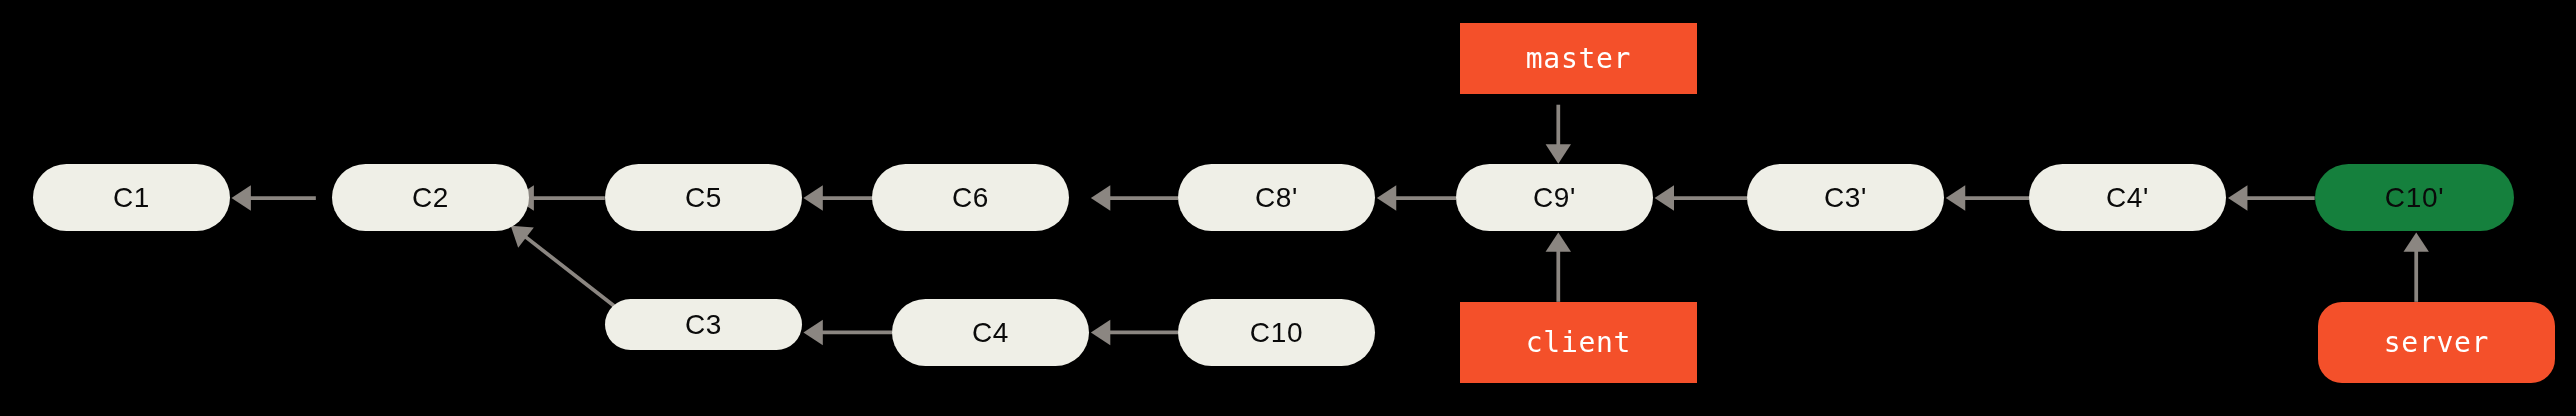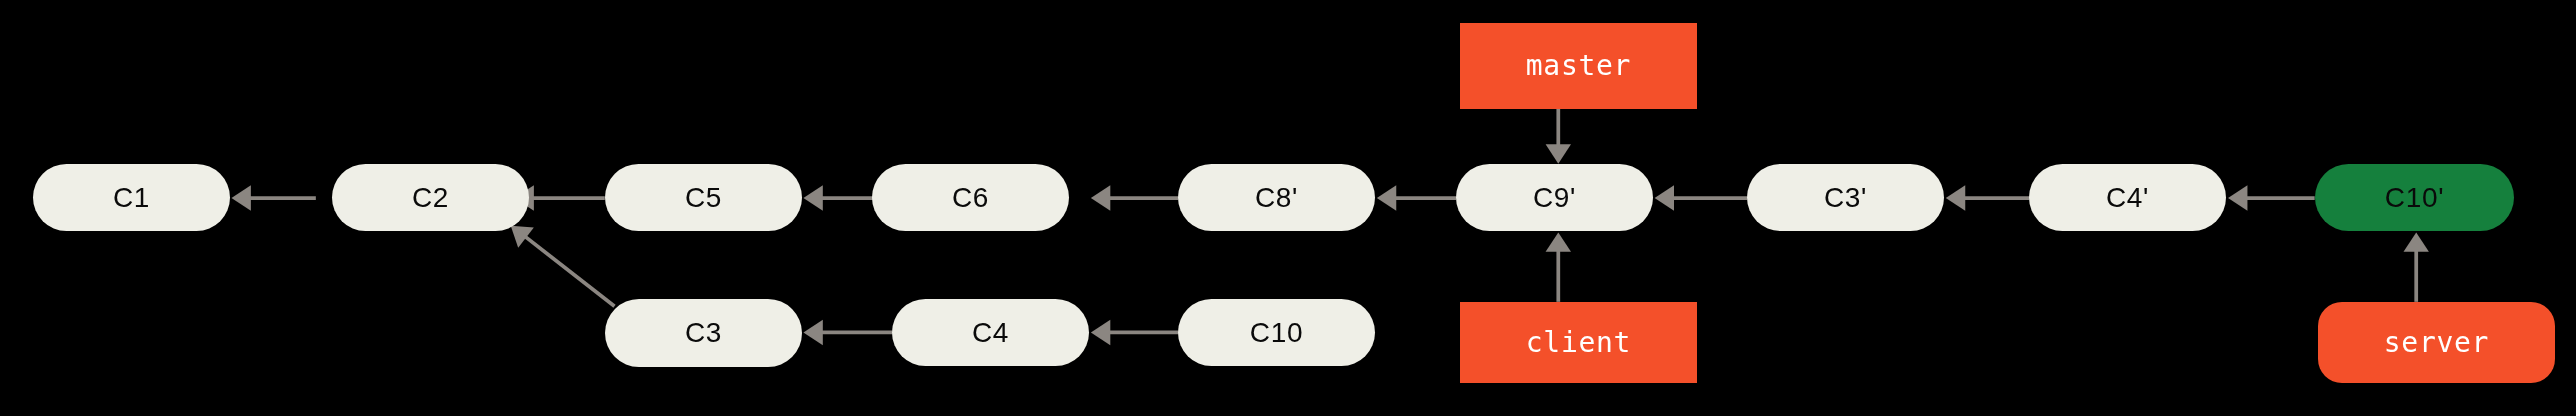--- a/index.html
+++ b/index.html
@@ -122,20 +122,20 @@
     </svg>
 <div class="commit-node" style="left: 33px; top: 164px; width: 197px; height: 67px; background: rgb(239, 239, 231); color: rgb(10, 10, 10); border-radius: 34px;"><span>C1</span></div>
     <div class="commit-node" style="left: 332px; top: 164px; width: 197px; height: 67px; background: rgb(239, 239, 231); color: rgb(10, 10, 10); border-radius: 34px;"><span>C2</span></div>
     <div class="commit-node" style="left: 605px; top: 164px; width: 197px; height: 67px; background: rgb(239, 239, 231); color: rgb(10, 10, 10); border-radius: 34px;"><span>C5</span></div>
     <div class="commit-node" style="left: 872px; top: 164px; width: 197px; height: 67px; background: rgb(239, 239, 231); color: rgb(10, 10, 10); border-radius: 34px;"><span>C6</span></div>
     <div class="commit-node" style="left: 1178px; top: 164px; width: 197px; height: 67px; background: rgb(239, 239, 231); color: rgb(10, 10, 10); border-radius: 34px;"><span>C8'</span></div>
     <div class="commit-node" style="left: 1456px; top: 164px; width: 197px; height: 67px; background: rgb(239, 239, 231); color: rgb(10, 10, 10); border-radius: 34px;"><span>C9'</span></div>
     <div class="commit-node" style="left: 1747px; top: 164px; width: 197px; height: 67px; background: rgb(239, 239, 231); color: rgb(10, 10, 10); border-radius: 34px;"><span>C3'</span></div>
     <div class="commit-node" style="left: 2029px; top: 164px; width: 197px; height: 67px; background: rgb(239, 239, 231); color: rgb(10, 10, 10); border-radius: 34px;"><span>C4'</span></div>
     <div class="commit-node" style="left: 2315px; top: 164px; width: 199px; height: 67px; background: #15803d; color: rgb(10, 10, 10); border-radius: 34px;"><span>C10'</span></div>
-    <div class="commit-node" style="left: 605px; top: 299px; width: 197px; height: 68px; background: rgb(239, 239, 231); color: rgb(10, 10, 10); border-radius: 34px;"><span>C3</span></div>
+    <div class="commit-node" style="left: 605px; top: 299px; width: 197px; height: 51px; background: rgb(239, 239, 231); color: rgb(10, 10, 10); border-radius: 34px;"><span>C3</span></div>
     <div class="commit-node" style="left: 892px; top: 299px; width: 197px; height: 67px; background: rgb(239, 239, 231); color: rgb(10, 10, 10); border-radius: 34px;"><span>C4</span></div>
     <div class="commit-node" style="left: 1178px; top: 299px; width: 197px; height: 67px; background: rgb(239, 239, 231); color: rgb(10, 10, 10); border-radius: 34px;"><span>C10</span></div>
-    <div class="branch-label" style="left: 1460px; top: 23px; width: 237px; height: 86px; background: rgb(244, 80, 42); color: rgb(255, 255, 255);"><span>master</span></div>
+    <div class="branch-label" style="left: 1460px; top: 23px; width: 237px; height: 71px; background: rgb(244, 80, 42); color: rgb(255, 255, 255);"><span>master</span></div>
     <div class="branch-label" style="left: 1460px; top: 302px; width: 237px; height: 81px; background: rgb(244, 80, 42); color: rgb(255, 255, 255); text-align: center;"><span>client</span></div>
     <div class="branch-label" style="left: 2318px; top: 302px; width: 237px; height: 81px; background: rgb(244, 80, 42); color: rgb(255, 255, 255); border-radius: 24px;"><span>server</span></div>
   </div>
 
 
 </body></html>

